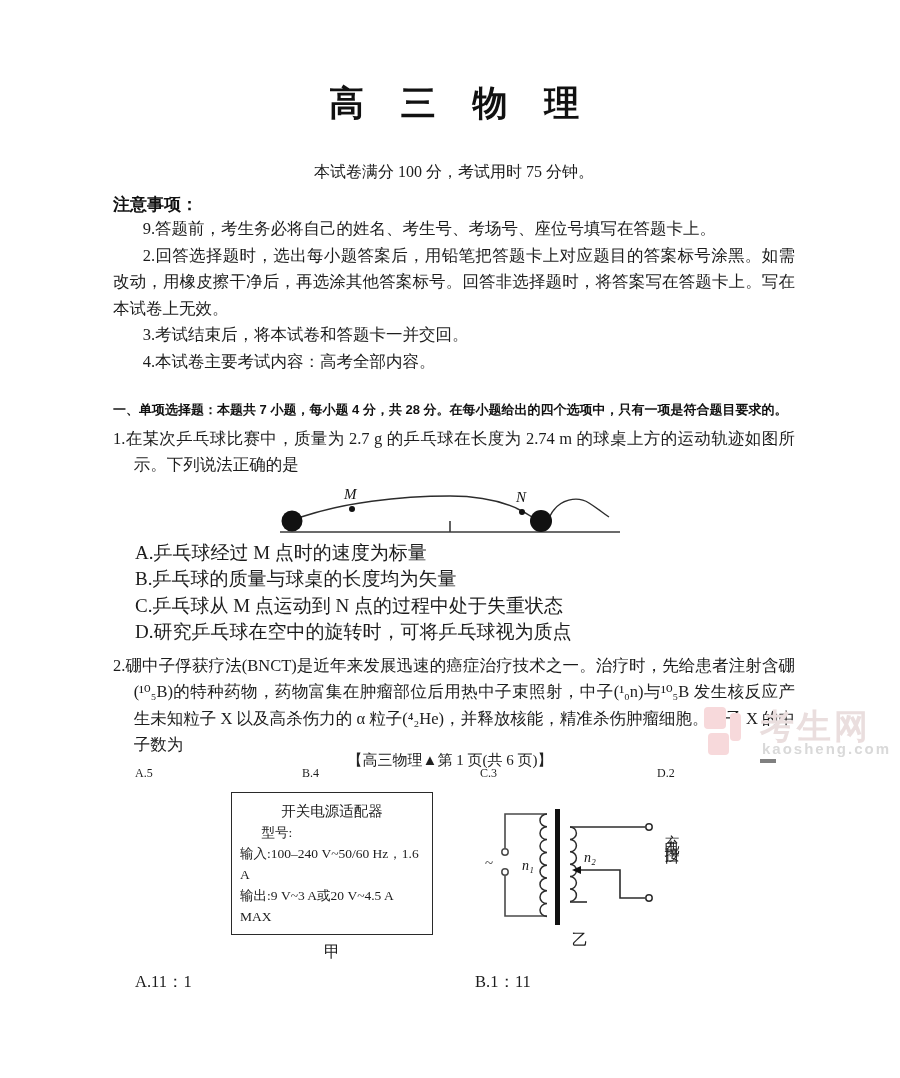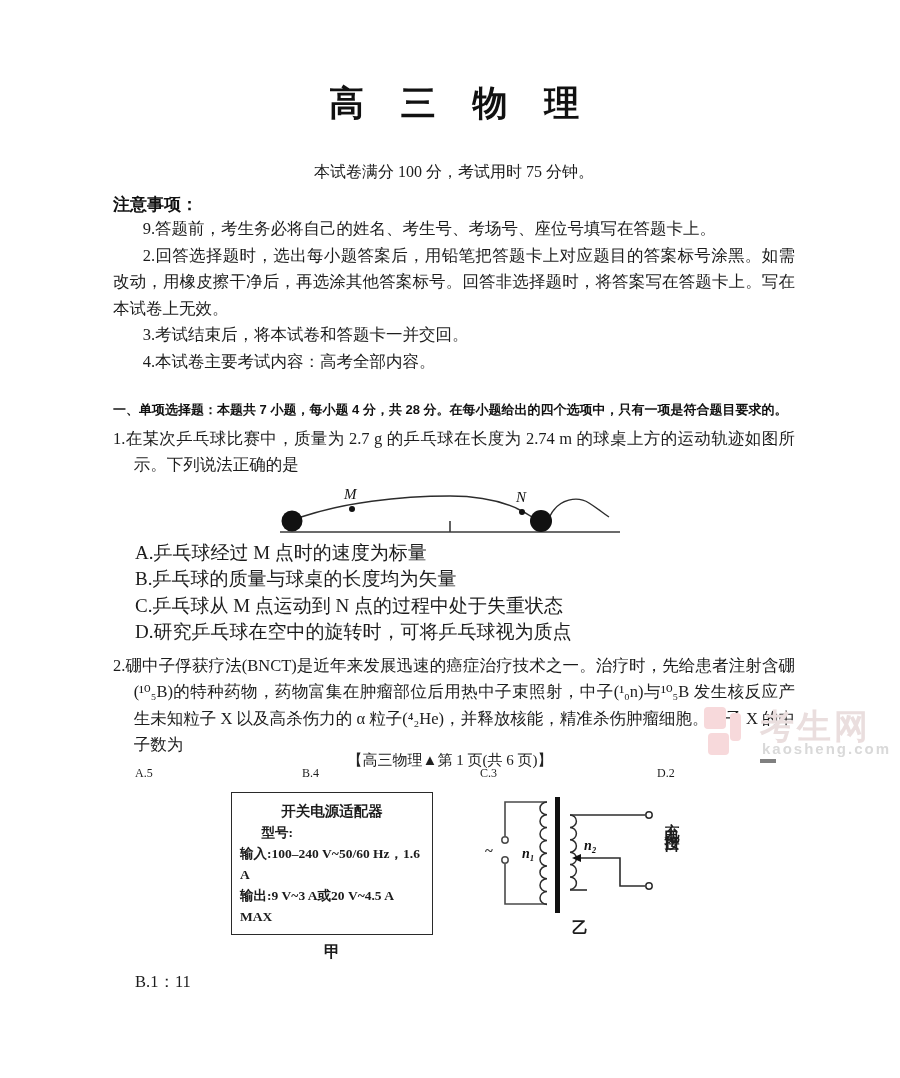--- a/index.html
+++ b/index.html
@@ -33,21 +33,21 @@
   .opt-line{font-size:19px;line-height:26.5px;padding-left:22px;}
   .opt-grid-4{
     display:grid;grid-template-columns:167px 178px 177px 1fr;
     font-size:12px;line-height:26.5px;padding-left:22px;margin-top:1px;
   }
   .opt-grid-2{
     display:grid;grid-template-columns:340px 1fr;grid-row-gap:1px;
     font-size:16.5px;line-height:26.5px;padding-left:22px;margin-top:6px;
   }
   .fig1-wrap{margin:5px 0 2px 165px;height:54px;}
-  .figs-row{display:flex;align-items:flex-start;margin-top:6px;margin-left:118px;gap:44px;font-weight:bold;}
+  .figs-row{display:flex;align-items:center;margin-top:6px;margin-left:118px;gap:44px;}
   .figbox{display:flex;flex-direction:column;align-items:center;}
   .plate{
     width:202px;border:1.6px solid #2a2a2a;padding:8px 8px 7px 8px;box-sizing:border-box;
     font-size:13.5px;line-height:21px;color:#1c1c1c;
   }
   .plate .p-title{text-align:center;font-size:14.5px;}
   .plate .p-model{padding-left:1.6em;}
   .fig-caption{font-size:16px;margin-top:7px;text-align:center;}
   .circuit-wrap{position:relative;width:206px;height:126px;}
   .port-label{
@@ -161,20 +161,21 @@
             <circle cx="172" cy="94" r="3.2" fill="none" stroke="#2c2c2c" stroke-width="1.5"></circle>
           </svg>
           <div class="port-label">充电接口</div>
         </div>
         <div class="fig-caption" style="margin-top:0;">乙</div>
       </div>
 
     </div>
 
     <div class="opt-grid-2">
+      <span>A.11：1</span>
       <span>B.1：11</span>
 
     </div>
 
   </div>
 
   <div class="footer">【高三物理▲第 1 页(共 6 页)】</div>
 
   <div class="watermark">
     <svg class="wm-logo" width="52" height="52" viewBox="0 0 52 52">

